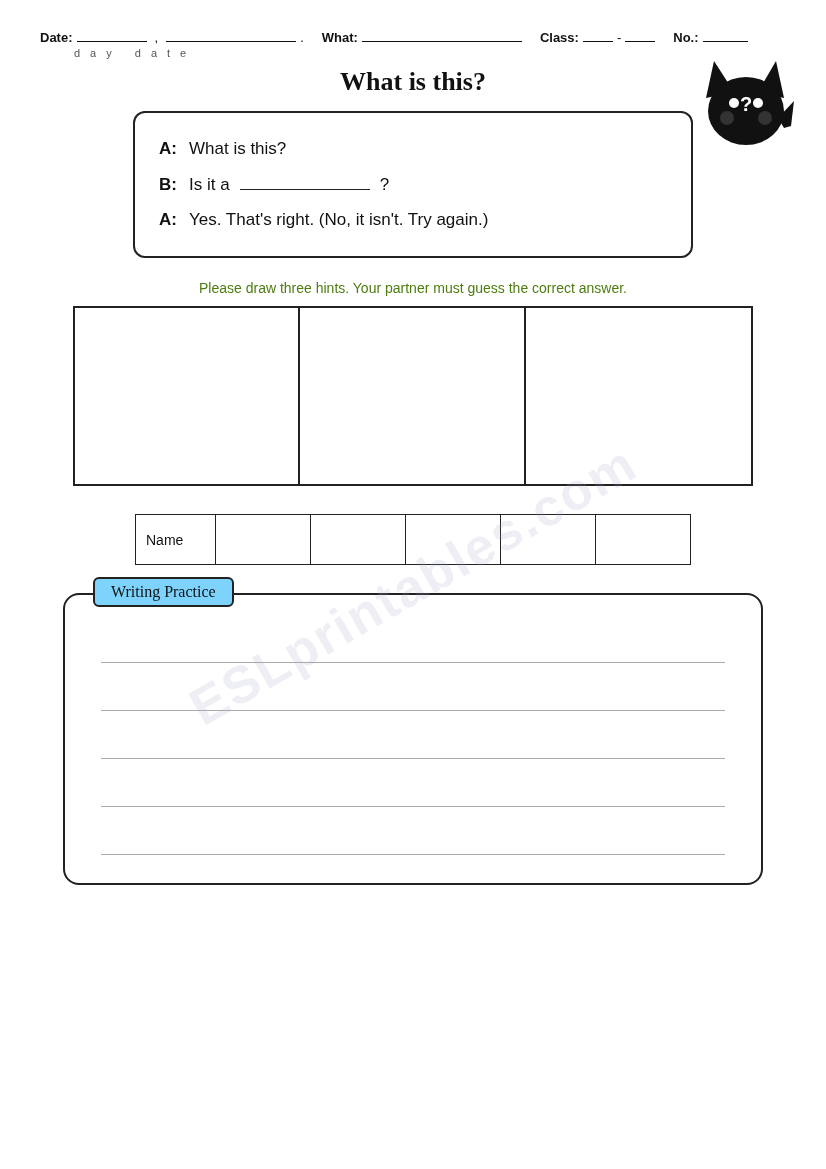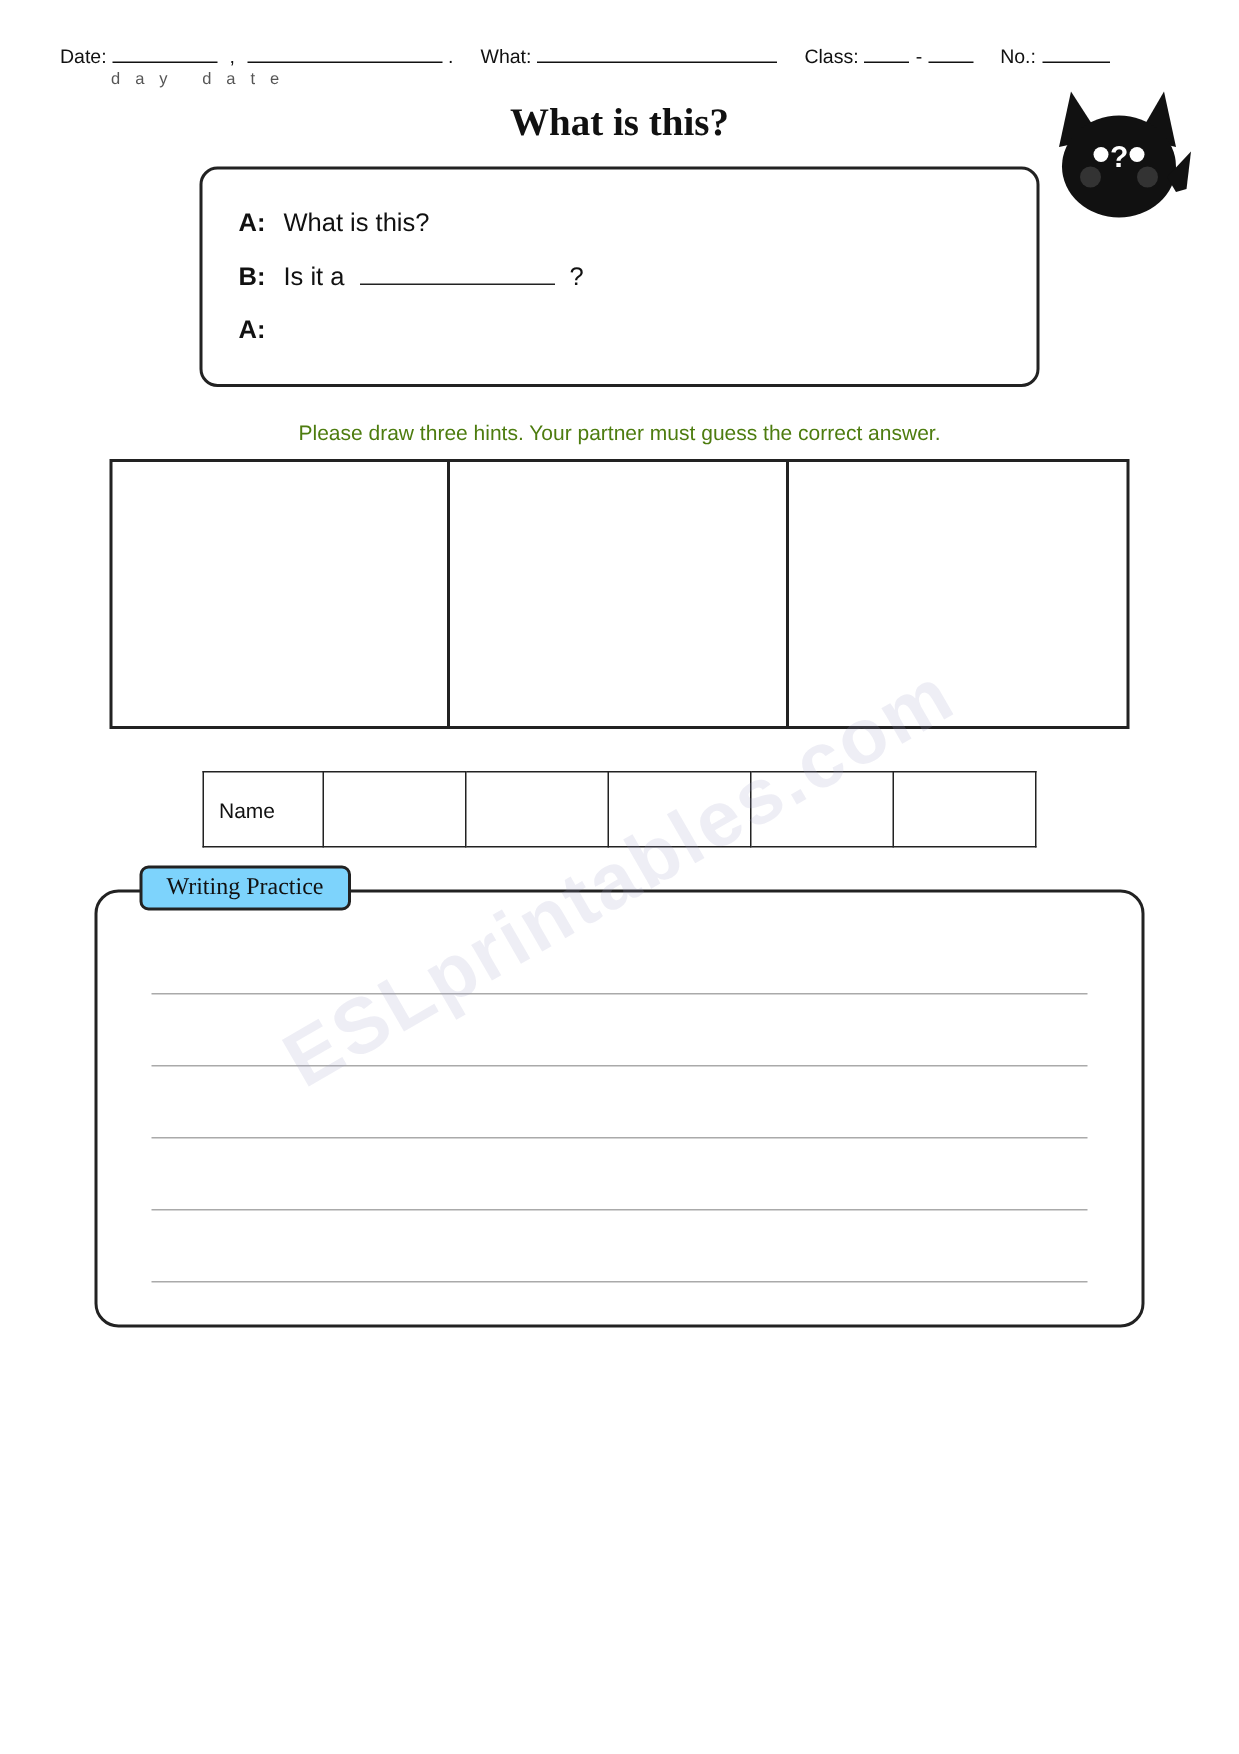--- a/index.html
+++ b/index.html
@@ -22,21 +22,21 @@
       margin-bottom: 2px;
       font-family: Arial, sans-serif;
     }
     .header-row .field-group {
       display: flex;
       align-items: baseline;
       gap: 4px;
       margin-right: 18px;
     }
     .header-row .label {
-      font-weight: normal;
+      font-weight: bold;
       white-space: nowrap;
     }
     .header-row .underline {
       border-bottom: 1px solid #111;
       min-width: 70px;
       display: inline-block;
       height: 14px;
     }
     .header-row .underline-long { min-width: 130px; }
     .header-row .underline-name { min-width: 160px; }
@@ -255,20 +255,21 @@
     <span>What is this?</span>
   </div>
   <div class="line">
     <span class="speaker">B:</span>
     <span>Is it a</span>
     <span class="blank-line"></span>
     <span>?</span>
   </div>
   <div class="line">
     <span class="speaker">A:</span>
+    <span>Yes.  That's  right.  (No, it isn't. Try again.)</span>
   </div>
 </div>
 
 <div class="instruction">Please draw three hints. Your partner must guess the correct answer.</div>
 
 <div class="hints-grid">
   <div class="hint-cell"></div>
   <div class="hint-cell"></div>
   <div class="hint-cell"></div>
 </div>

